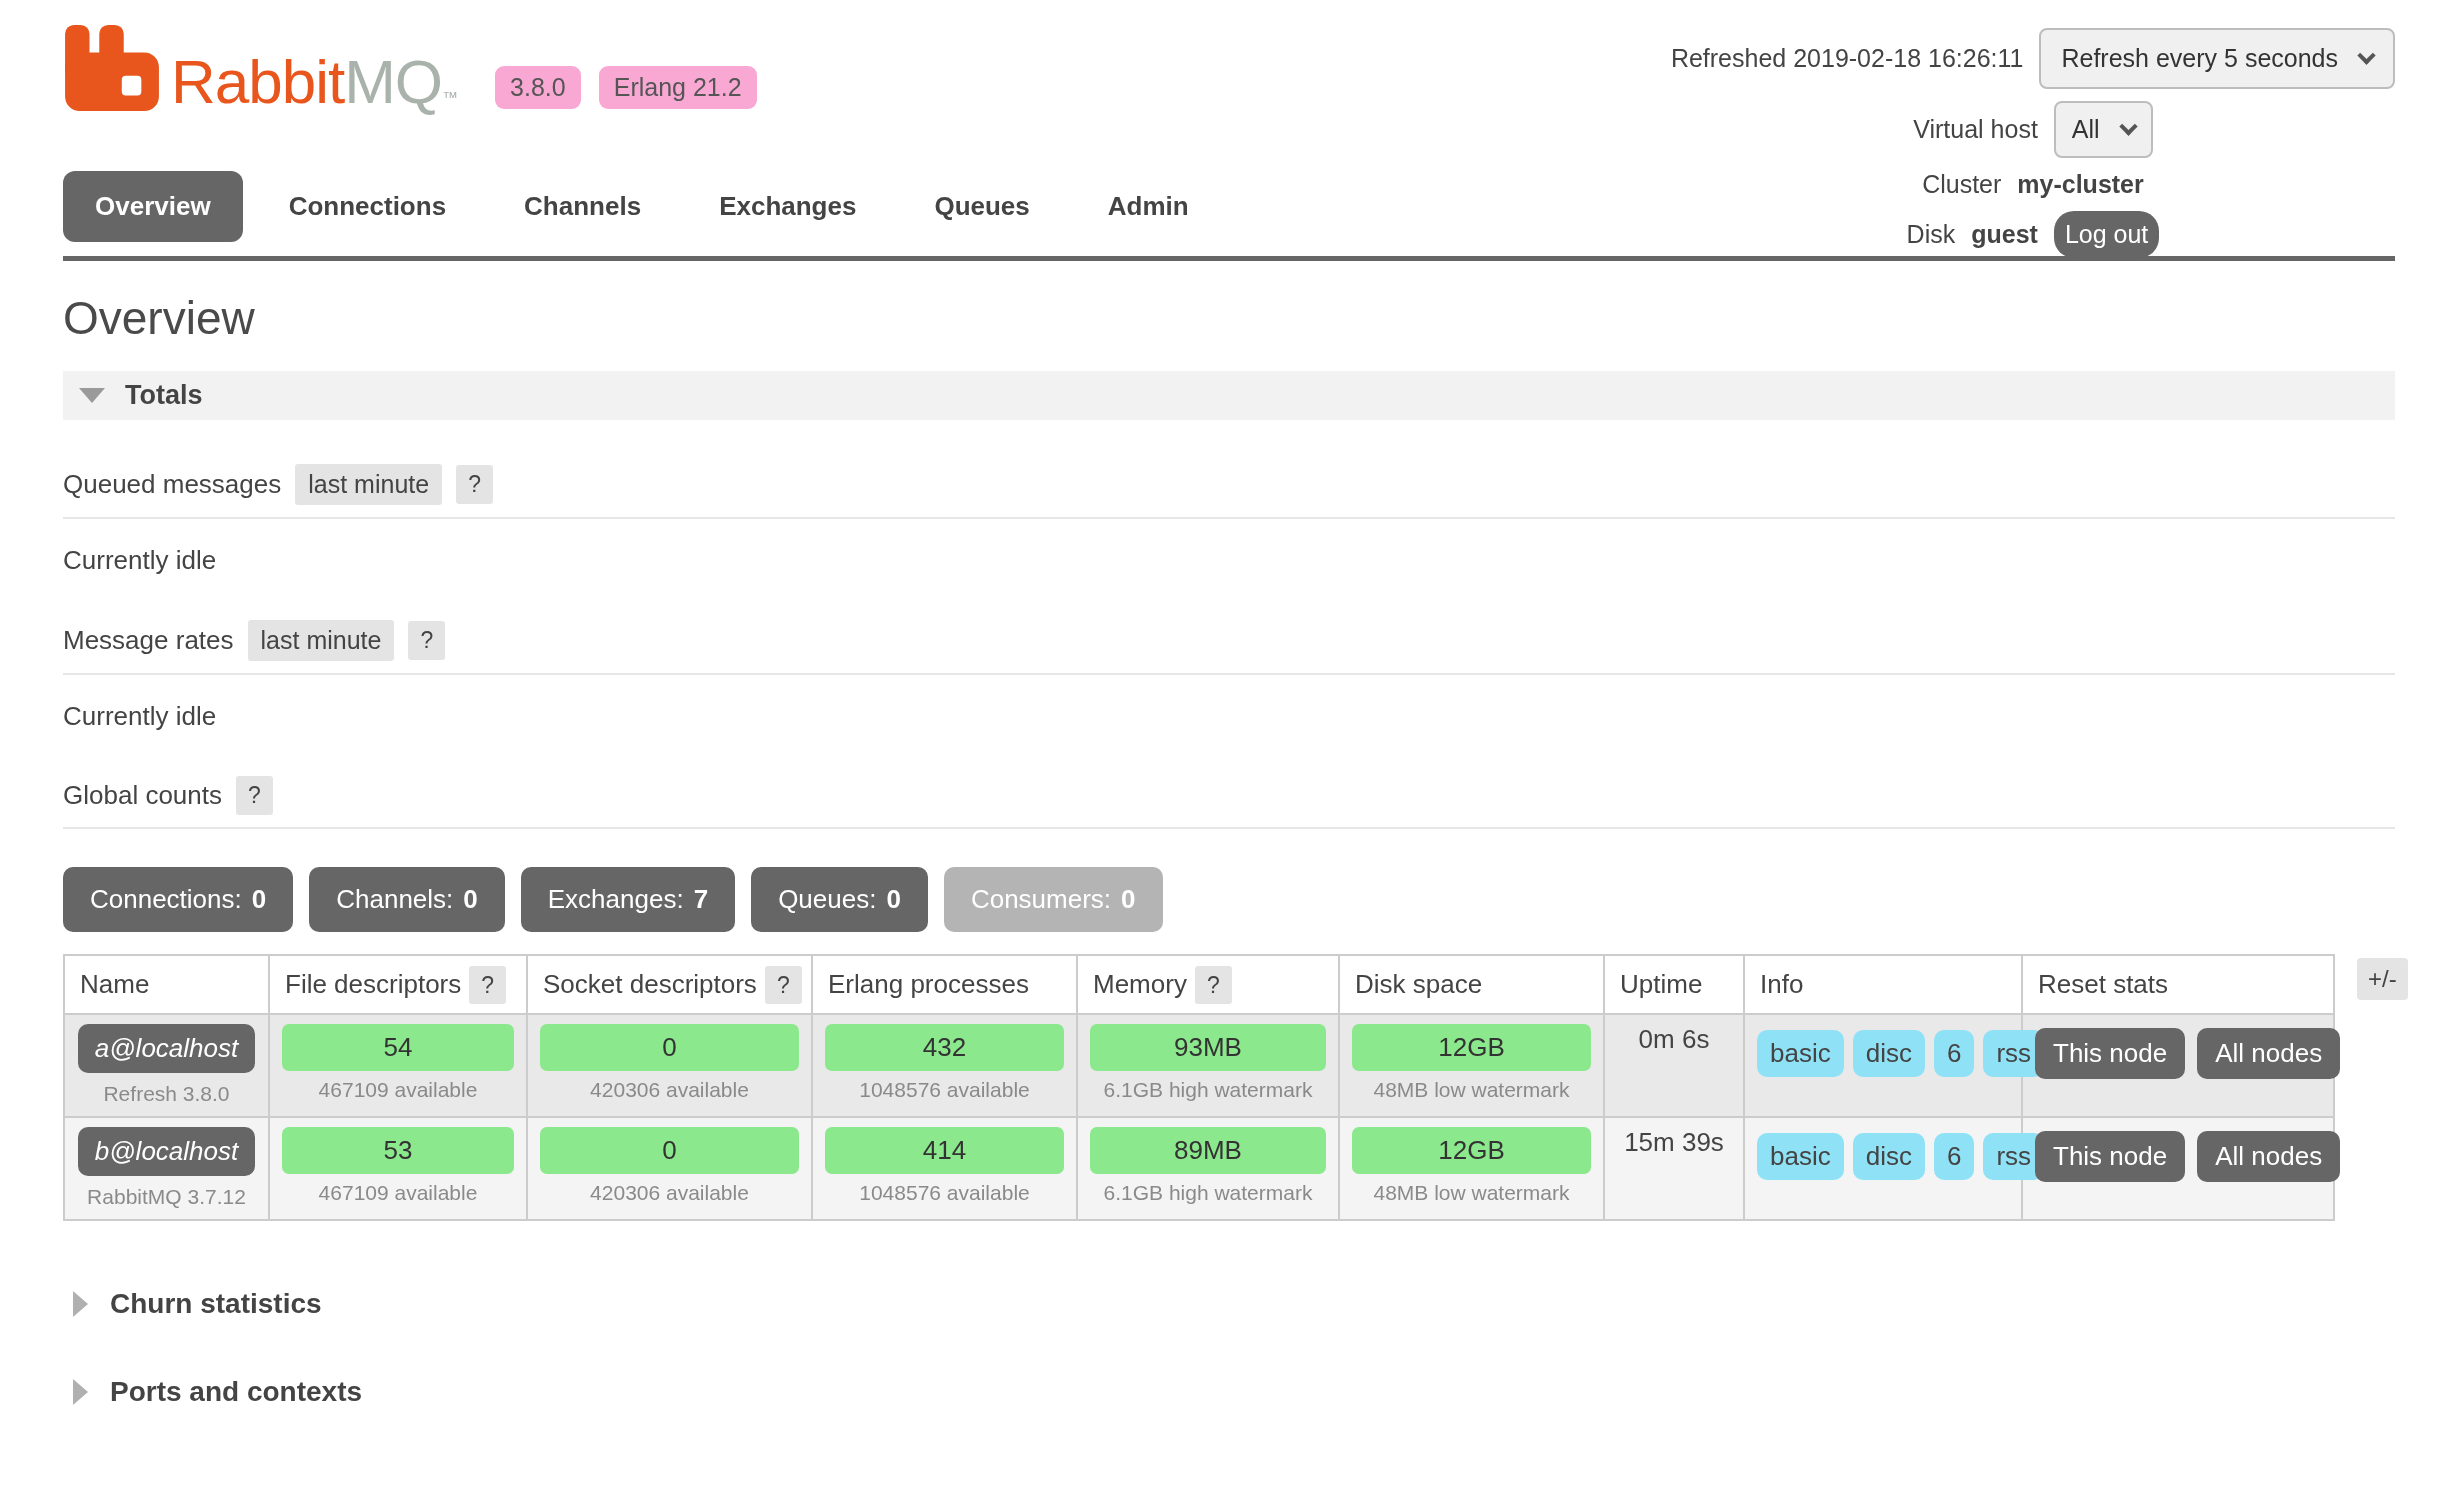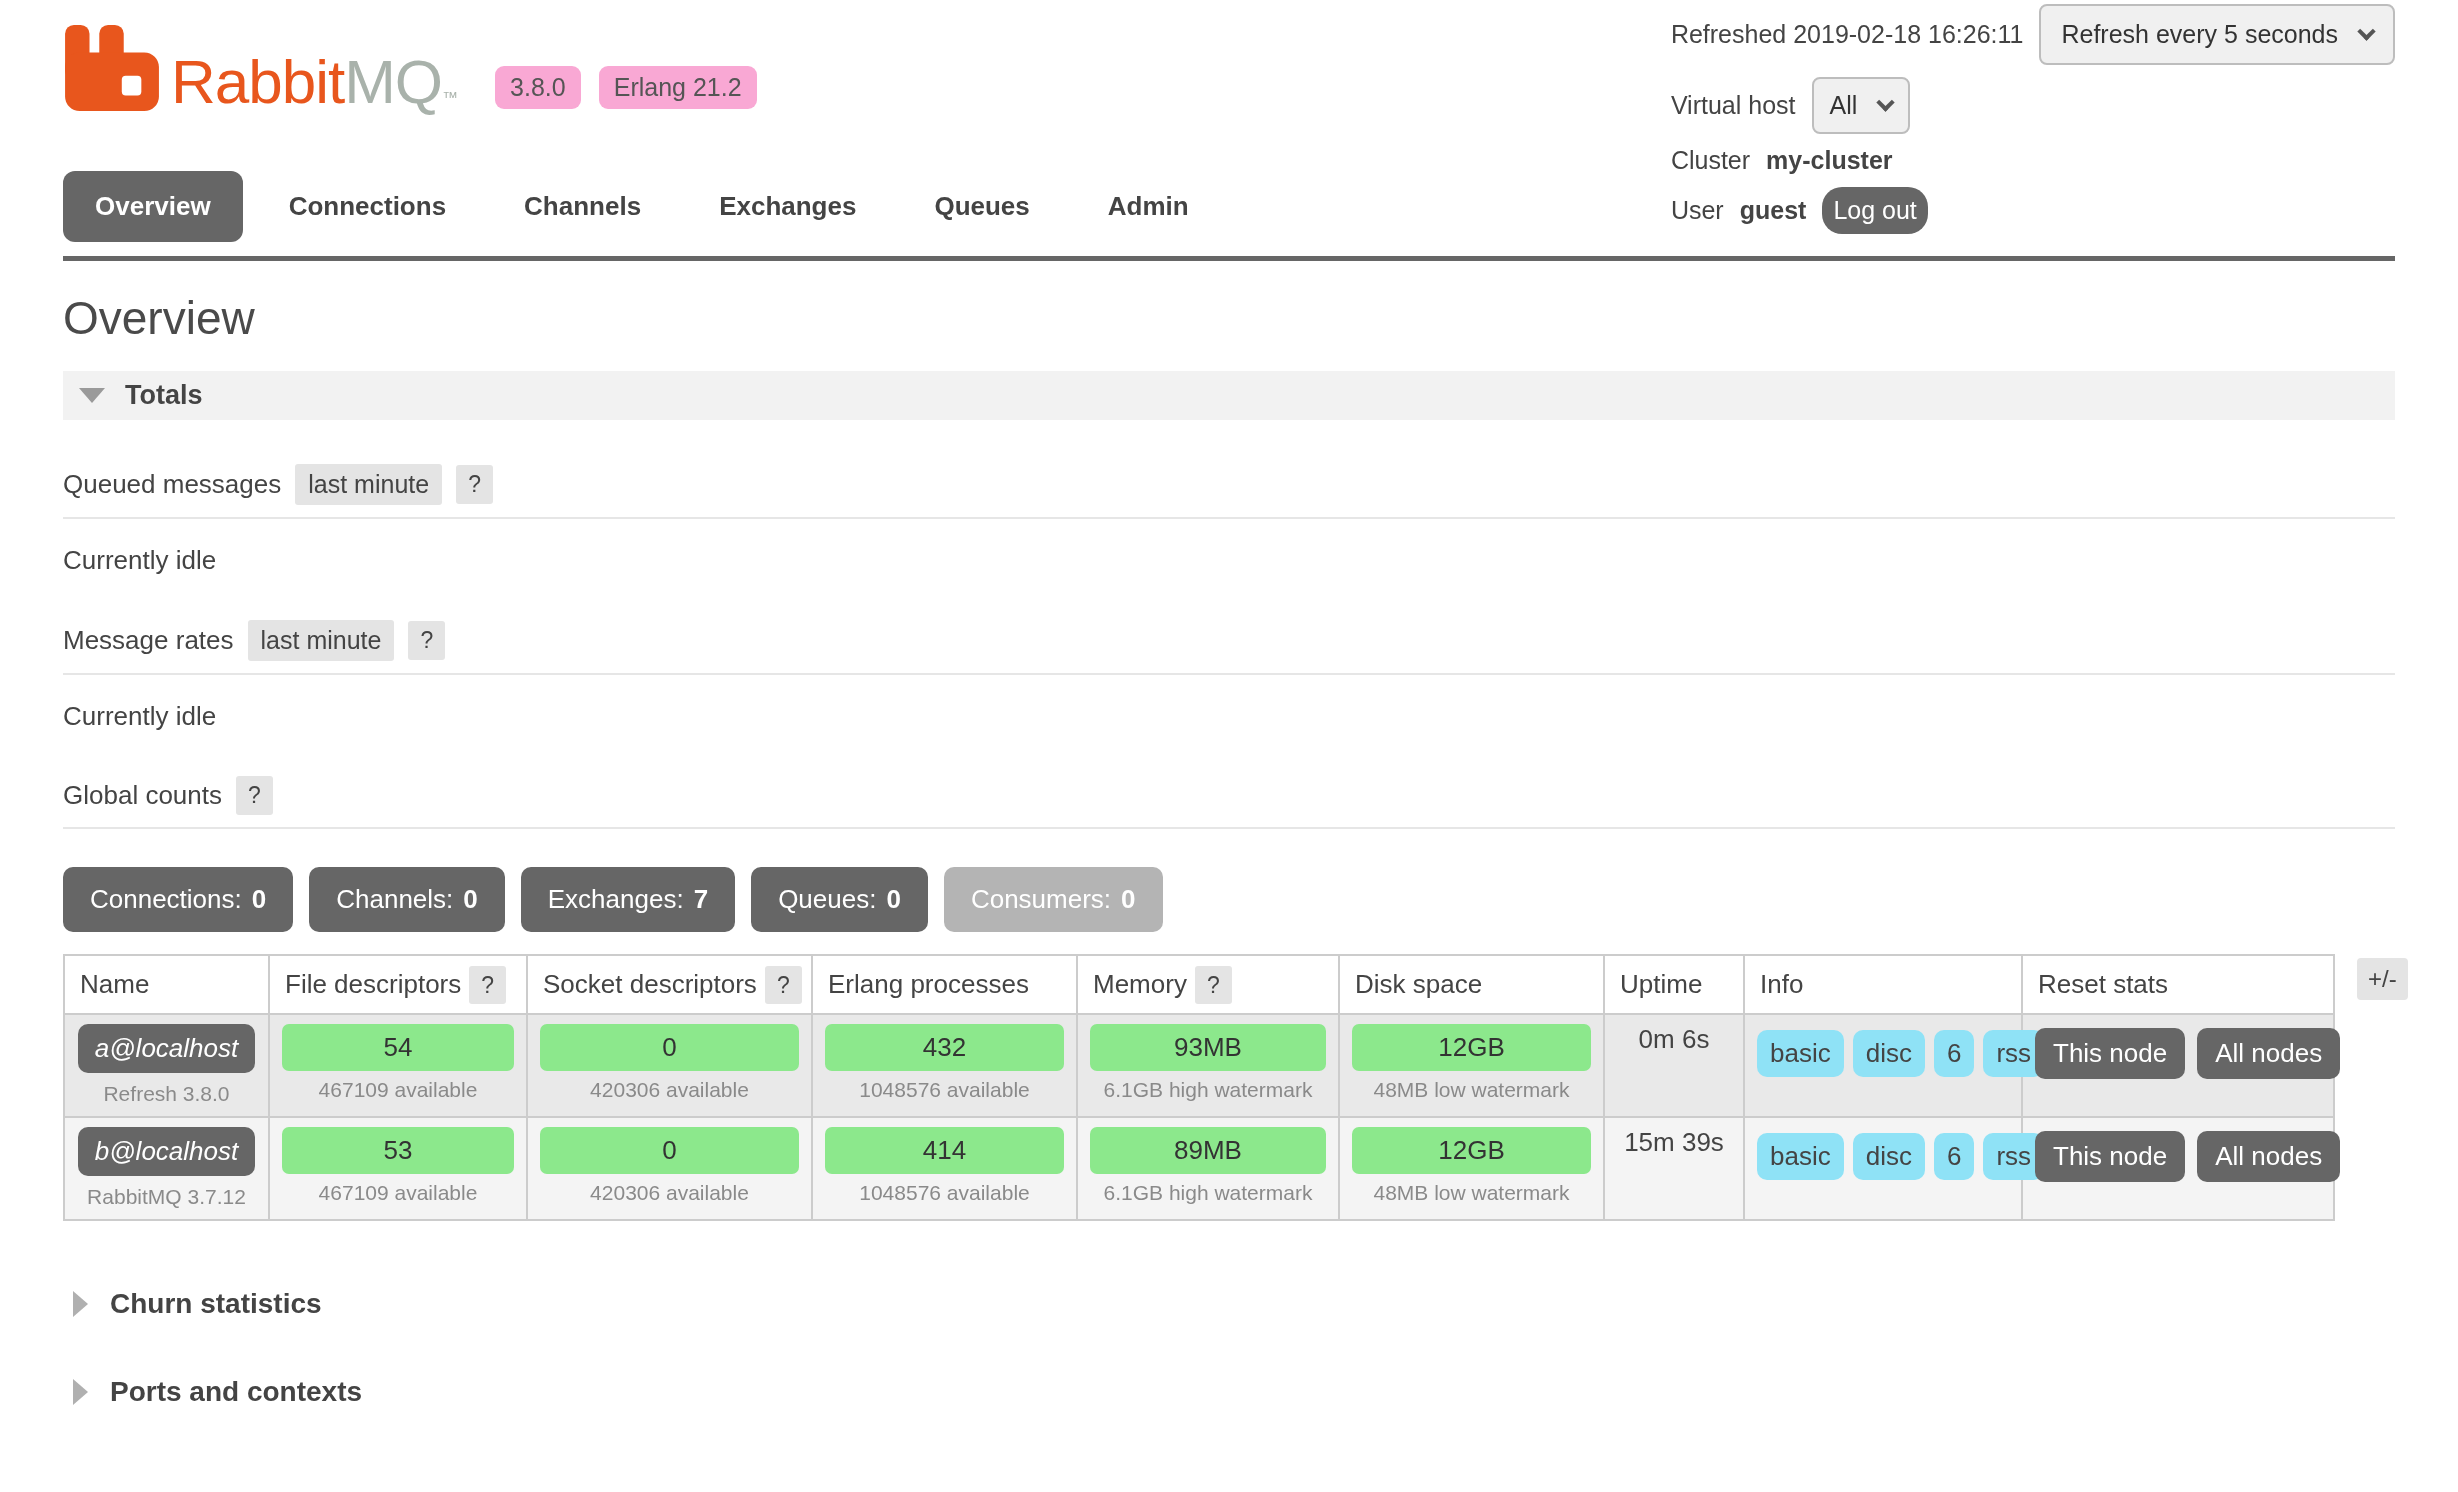--- a/index.html
+++ b/index.html
@@ -19,22 +19,22 @@
   .brand { font-size: 62px; letter-spacing: -1px; line-height: 1; }
   .brand .b1 { color: #e8561d; }
   .brand .b2 { color: #a9b2ab; }
   .brand .tm { font-size: 16px; color: #a9b2ab; vertical-align: baseline; }
   .ver-badges { display: flex; gap: 18px; margin-left: 28px; margin-bottom: 4px; }
   .pill-badge {
     background: #f9a8d4; color: #555; border-radius: 9px;
     padding: 7px 15px; font-size: 25px; white-space: nowrap;
   }
   .header-right {
-    position: absolute; top: 4px; right: 0;
-    display: flex; flex-direction: column; align-items: flex-start; gap: 12px;
+    position: absolute; top: 28px; right: 0;
+    display: flex; flex-direction: column; align-items: center; gap: 12px;
   }
   .hrow { display: flex; align-items: center; gap: 16px; font-size: 25px; }
   .selectbox {
     display: flex; align-items: center; gap: 22px;
     background: #f0f0f0; border: 2px solid #bdbdbd; border-radius: 8px;
     padding: 14px 20px; font-size: 25px; color: #333; cursor: pointer;
   }
   .selectbox.small { padding: 12px 16px; }
   .chev {
     width: 13px; height: 13px; margin-top: -6px;
@@ -181,21 +181,21 @@
         <div class="selectbox small">
           <span>All</span>
           <span class="chev"></span>
         </div>
       </div>
       <div class="hrow">
         <span>Cluster</span>
         <b>my-cluster</b>
       </div>
       <div class="hrow">
-        <span>User</span>
+        <span>Disk</span>
         <b>guest</b>
         <button class="btn-dark">Log out</button>
       </div>
     </div>
 
     <div class="tabs">
       <div class="tab active">Overview</div>
       <div class="tab">Connections</div>
       <div class="tab">Channels</div>
       <div class="tab">Exchanges</div>

